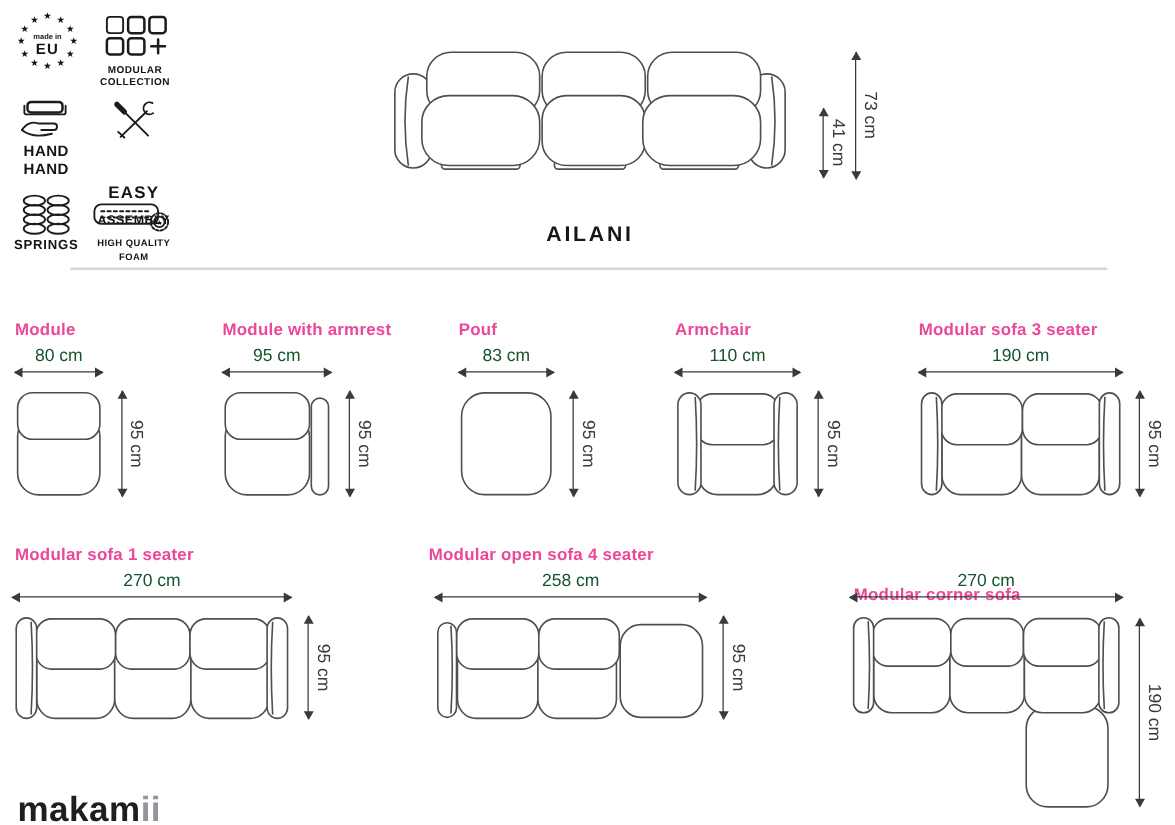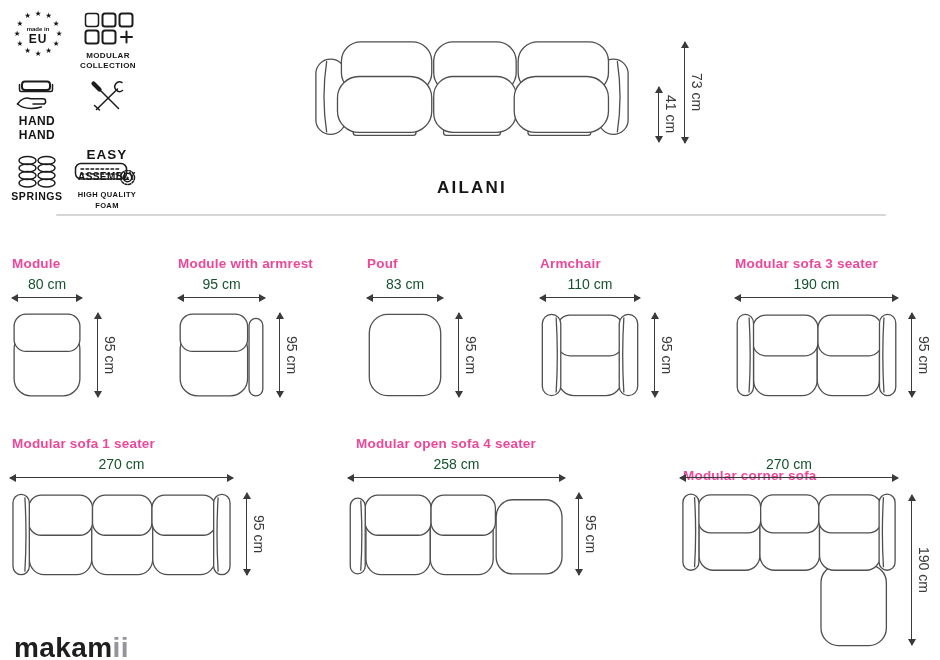--- a/index.html
+++ b/index.html
@@ -292,21 +292,21 @@
     <path class="nl" d="M280 7 Q277 55 280 103"></path>
   </svg>
   <div class="dimv" style="left:246px;top:493px;height:82px;">
     <div class="vline">
         <i class="av-t"></i>
         <i class="av-b"></i>
       </div>
     <span class="vlab">95 cm</span>
   </div>
 
-  <div class="vname" style="left:356px;top:436px;text-align:right;">Modular open sofa 4 seater</div>
+  <div class="vname" style="left:343px;top:436px;text-align:right;">Modular open sofa 4 seater</div>
   <div class="dimh" style="left:348px;top:456px;width:217px;">
     <span class="dlab">258 cm</span>
     <div class="dline">
         <i class="ah-l"></i>
         <i class="ah-r"></i>
       </div>
   </div>
   <svg class="draw abs" style="left:348px;top:492px" width="217" height="85" viewBox="0 0 290 110" preserveAspectRatio="none">
     <rect x="198" y="10" width="88" height="96" rx="22"></rect>
     <rect x="24" y="26" width="86" height="81" rx="20"></rect>

